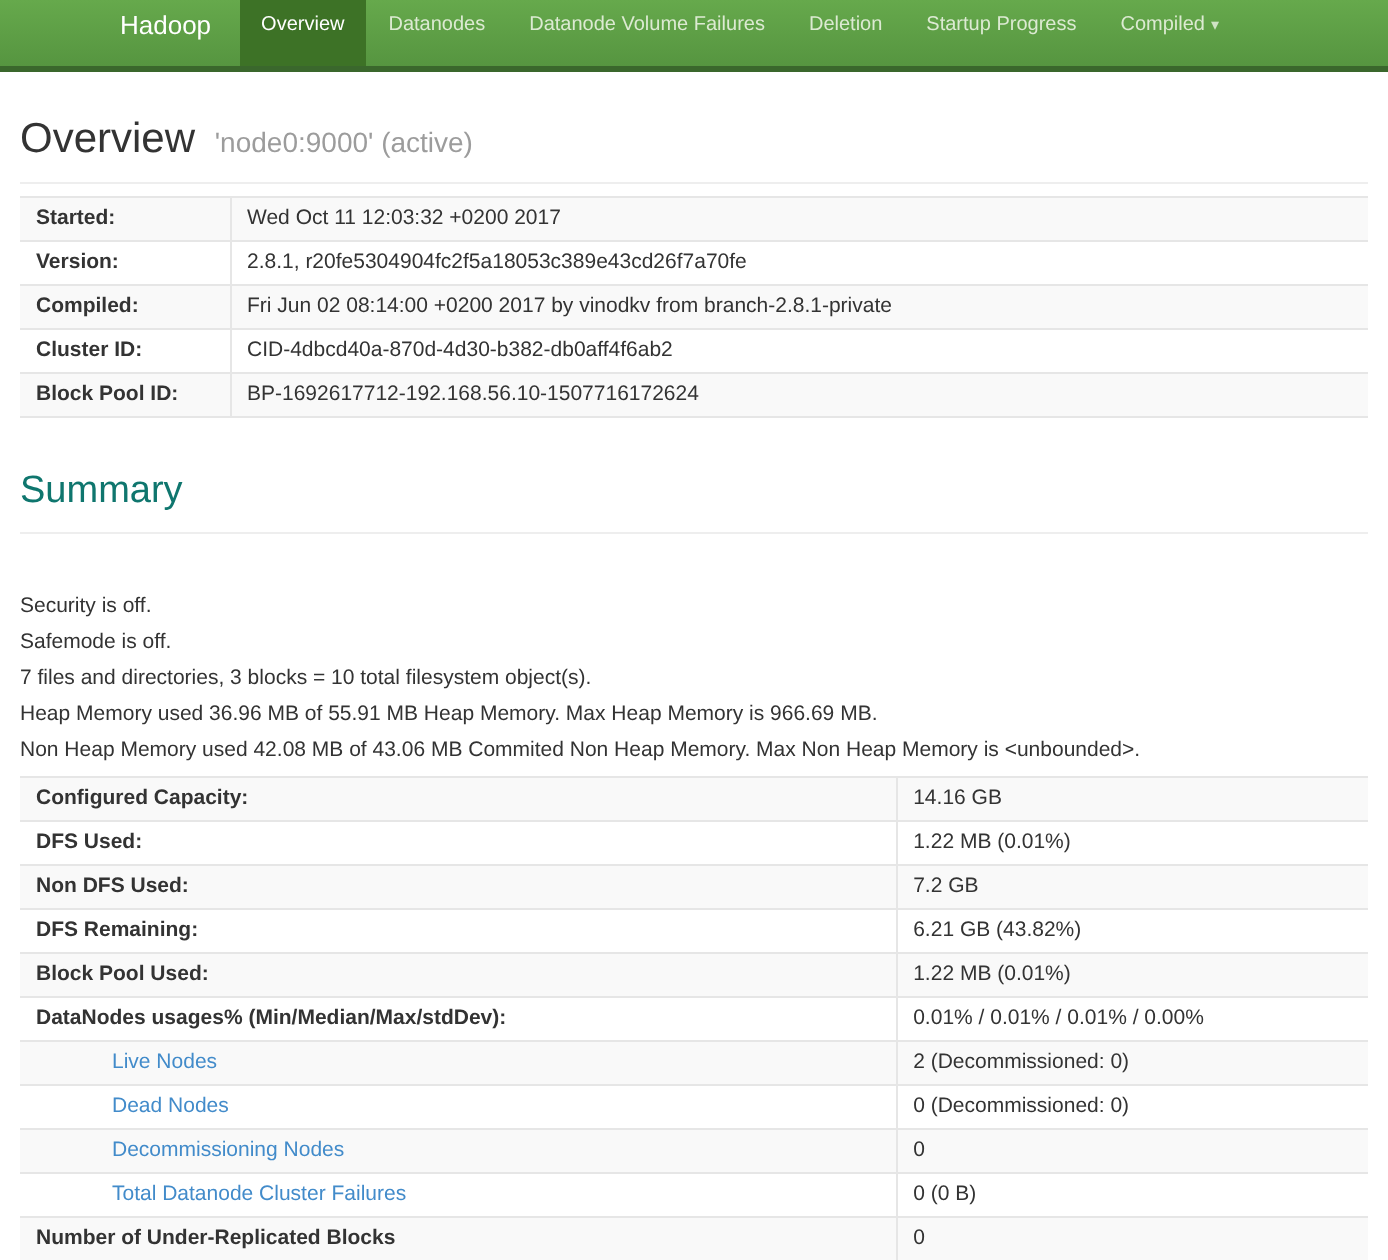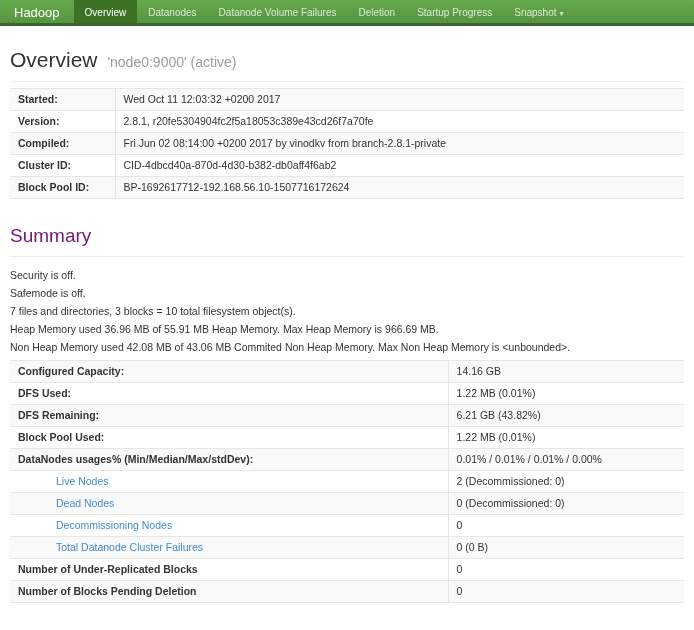--- a/index.html
+++ b/index.html
@@ -8,24 +8,25 @@
     overflow: hidden;
     background: #fff;
     font-family: "Liberation Sans", "DejaVu Sans", sans-serif;
     color: #333;
   }
 
   
   .navbar {
     display: flex;
     align-items: stretch;
-    height: 26px;
+    height: 36px;
     background: linear-gradient(to bottom, #66a94c, #569540);
     border-bottom: 3px solid #3a672c;
     white-space: nowrap;
+    padding-left: 46px;
   }
   .navbar-brand {
     color: #fff;
     font-size: 13px;
     line-height: 26px;
     padding: 0 14px 0 14px;
     cursor: pointer;
   }
   .nav-tabs { display: flex; align-items: stretch; }
   .nav-item {
@@ -58,21 +59,21 @@
   }
   hr.rule {
     border: none;
     border-top: 1px solid #eee;
     margin: 9px 0 0 0;
   }
   .summary-h2 {
     margin-top: 26px;
     font-size: 19px;
     font-weight: normal;
-    color: #701a75;
+    color: #0f766e;
   }
 
   
   table.kv {
     width: 100%;
     border-collapse: collapse;
     margin-top: 3px;
     font-size: 10.5px;
     border-bottom: 1px solid #e6e6e6;
   }
@@ -89,42 +90,42 @@
   table.summary td.lbl { width: 65%; }
   table.kv td.lbl a.rowlink {
     font-weight: normal;
     color: #428bca;
     text-decoration: none;
     cursor: pointer;
     padding-left: 38px;
   }
 
   
-  .summary-text { margin-top: 13px; }
+  .summary-text { margin-top: 31px; }
   .summary-text p {
     font-size: 10.5px;
     line-height: 11px;
     margin: 0 0 7px 0;
     color: #333;
   }
   .tablewrap { margin-top: 6px; }
 </style>
 </head>
 <body>
 
 <div class="navbar">
   <div class="navbar-brand">Hadoop</div>
   <div class="nav-tabs">
     <div class="nav-item active">Overview</div>
     <div class="nav-item">Datanodes</div>
     <div class="nav-item">Datanode Volume Failures</div>
     <div class="nav-item">Deletion</div>
     <div class="nav-item">Startup Progress</div>
     <div class="nav-item">
-      <span>Snapshot</span><span class="caret-icon">▾</span>
+      <span>Compiled</span><span class="caret-icon">▾</span>
     </div>
   </div>
 </div>
 
 <div class="container">
 
   <h1 class="page-h1">
     <span>Overview</span>
     <span class="subtitle">'node0:9000' (active)</span>
   </h1>
@@ -173,20 +174,24 @@
       <tbody>
         <tr>
           <td class="lbl">Configured Capacity:</td>
           <td class="val">14.16 GB</td>
         </tr>
         <tr>
           <td class="lbl">DFS Used:</td>
           <td class="val">1.22 MB (0.01%)</td>
         </tr>
         <tr>
+          <td class="lbl">Non DFS Used:</td>
+          <td class="val">7.2 GB</td>
+        </tr>
+        <tr>
           <td class="lbl">DFS Remaining:</td>
           <td class="val">6.21 GB (43.82%)</td>
         </tr>
         <tr>
           <td class="lbl">Block Pool Used:</td>
           <td class="val">1.22 MB (0.01%)</td>
         </tr>
         <tr>
           <td class="lbl">DataNodes usages% (Min/Median/Max/stdDev):</td>
           <td class="val">0.01% / 0.01% / 0.01% / 0.00%</td>

